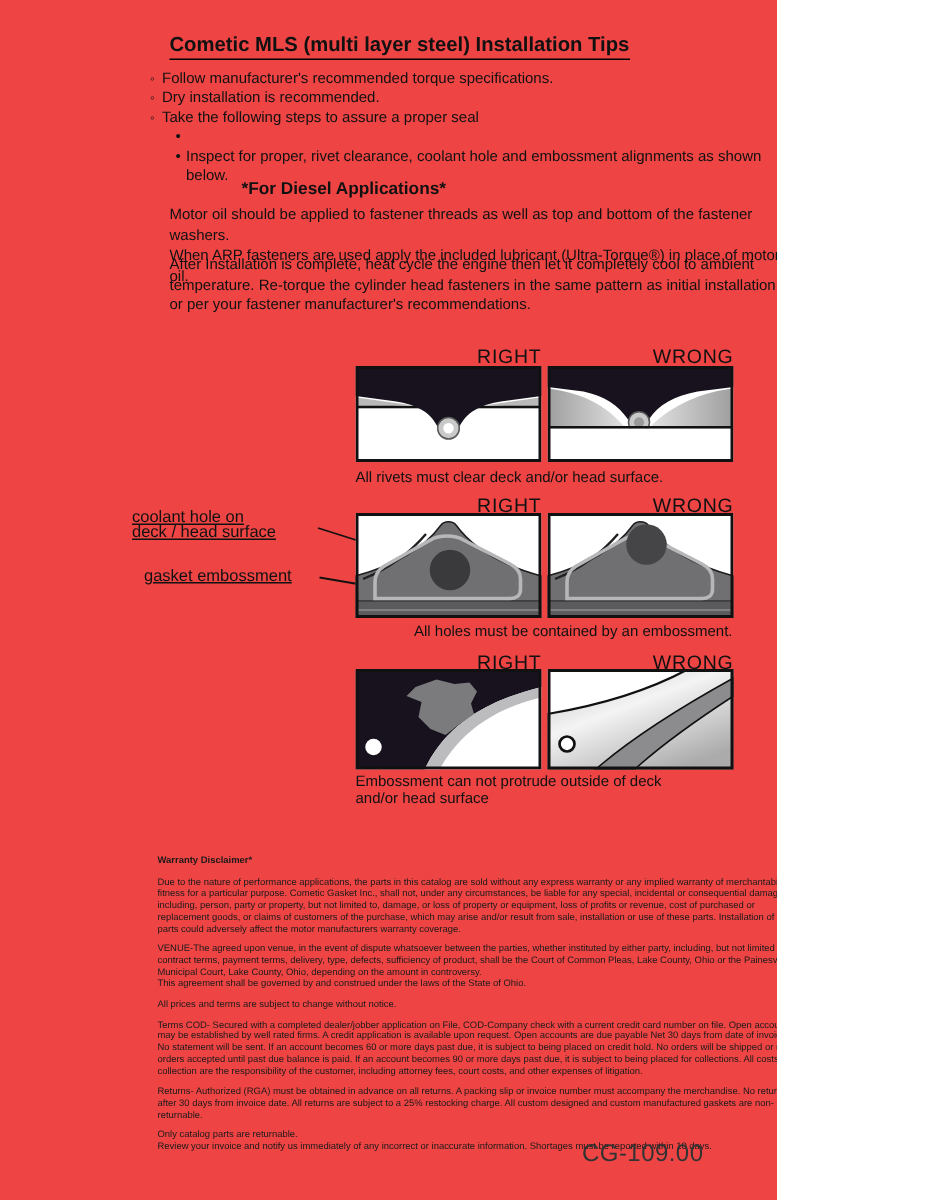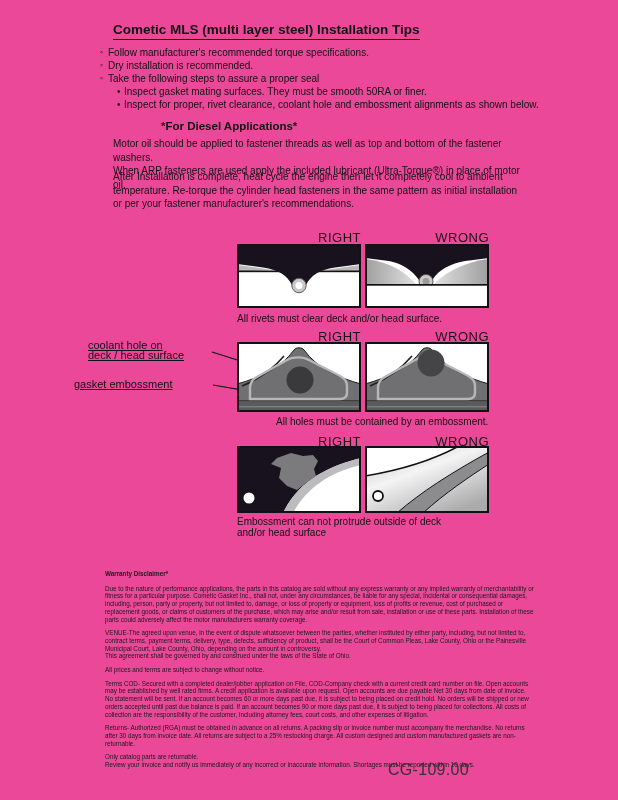--- a/index.html
+++ b/index.html
@@ -1,17 +1,17 @@
 <!DOCTYPE html>
 <html><head>
 <meta charset="utf-8">
 <style>
   html,body{margin:0;padding:0;background:#ffffff;}
   .page{
-    position:relative;width:618px;height:800px;background:#ec4899;overflow:hidden;
+    position:relative;width:518px;height:800px;background:#ef4444;overflow:hidden;
     font-family:"Liberation Sans","DejaVu Sans",sans-serif;color:#111;
   }
   .abs{position:absolute;}
   .title{
     left:113px;top:22px;font-size:13.5px;font-weight:bold;
     border-bottom:1.6px solid #000;padding-bottom:2px;white-space:nowrap;
   }
   .bullets{left:100px;top:46px;font-size:10px;line-height:13px;}
   .b-row{display:flex;}
   .b-mark{width:8px;flex:0 0 8px;font-size:9px;}
@@ -45,21 +45,20 @@
     <div class="b-row">
         <span class="b-mark">◦</span>
         <span>Dry installation is recommended.</span>
       </div>
     <div class="b-row">
         <span class="b-mark">◦</span>
         <span>Take the following steps to assure a proper seal</span>
       </div>
     <div class="b-row sub">
         <span class="b-mark">•</span>
-        <span>Inspect gasket mating surfaces.  They must be smooth 50RA or finer.</span>
       </div>
     <div class="b-row sub">
         <span class="b-mark">•</span>
         <span>Inspect for proper, rivet clearance, coolant hole and embossment alignments as shown below.</span>
       </div>
   </div>
 
   <div class="abs diesel-h">*For Diesel Applications*</div>
   <div class="abs para p2">After Installation is complete, heat cycle the engine then let it completely cool to ambient
 temperature. Re-torque the cylinder head fasteners in the same pattern as initial installation
@@ -105,21 +104,21 @@
       <rect x="1" y="1" width="122" height="62" fill="none" stroke="#111" stroke-width="2"></rect>
     </svg>
 
     <div class="abs caption" style="left:237px;top:85px;">All rivets must clear deck and/or head surface.</div>
 
     <div class="abs dg-label" style="left:237px;top:101px;">RIGHT</div>
     <div class="abs dg-label" style="left:365px;top:101px;">WRONG</div>
 
     <div class="abs side-label" style="left:88px;top:112px;white-space:pre-line;">coolant hole on
 deck / head surface</div>
-    <div class="abs side-label" style="left:74px;top:151px;">gasket embossment</div>
+    <div class="abs side-label" style="left:96px;top:151px;">gasket embossment</div>
 
     <svg class="abs" style="left:0;top:0;" width="618" height="320" viewBox="0 0 618 320">
       <line x1="212" y1="124" x2="291" y2="149" stroke="#111" stroke-width="1.2"></line>
       <line x1="213" y1="157" x2="266" y2="166" stroke="#111" stroke-width="1.2"></line>
     </svg>
 
     <svg class="abs fig" style="left:237px;top:114px;" width="124" height="70" viewBox="0 0 124 70">
       <rect x="0" y="0" width="124" height="70" fill="#ffffff"></rect>
       <path d="M0,42 C22,36 44,26 57,8 C59,5 65,5 67,8 C80,26 102,36 124,42 L124,70 L0,70 Z" fill="#707072" stroke="#1c1c1e" stroke-width="1"></path>
       <rect x="1" y="58.5" width="122" height="10.5" fill="#5b5b5d"></rect>

